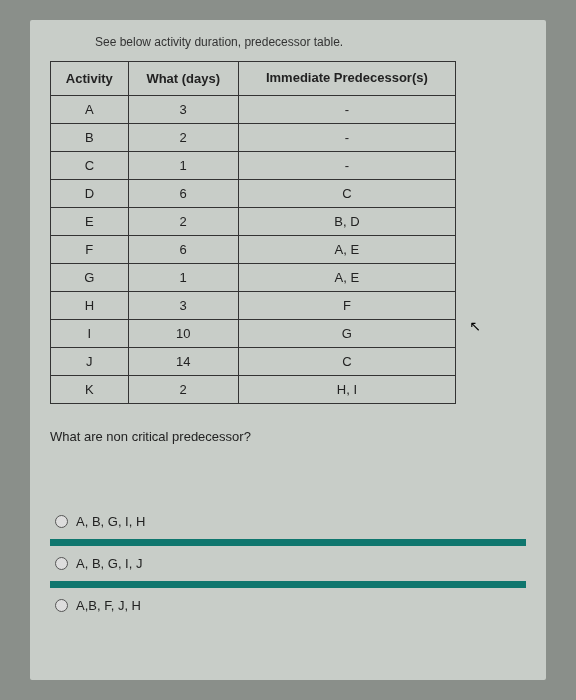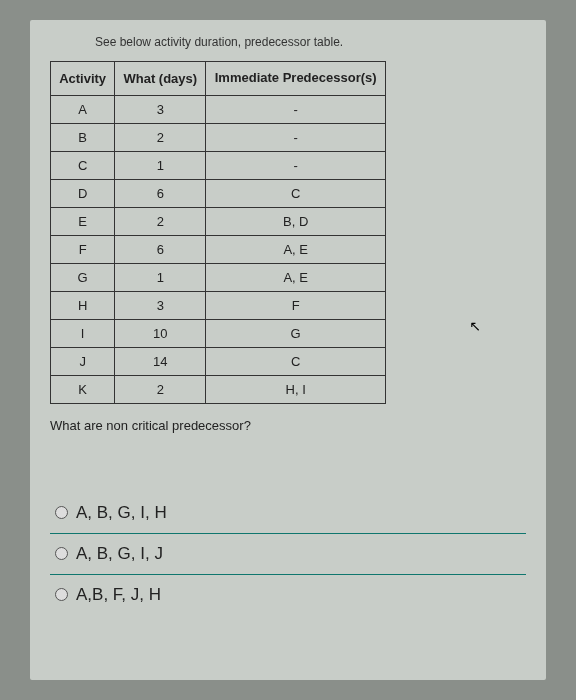--- a/index.html
+++ b/index.html
@@ -23,22 +23,22 @@
       border-radius: 2px;
     }
     .intro {
       font-size: 12px;
       color: #333;
       margin-bottom: 12px;
       margin-left: 45px;
     }
     table {
       border-collapse: collapse;
-      width: 336px;
-      margin-bottom: 14px;
+      width: 406px;
+      margin-bottom: 25px;
     }
     th, td {
       border: 1px solid #333;
       padding: 6px 8px;
       text-align: center;
       font-size: 13px;
       color: #222;
       background: #c8cdc8;
     }
     th {
@@ -52,38 +52,38 @@
       font-size: 13px;
       color: #222;
       margin-bottom: 60px;
     }
     .options {
       display: flex;
       flex-direction: column;
     }
     .option-row {
       padding: 10px 5px;
-      border-top: 1px solid #0f766e;
+      border-top: 7px solid #0f766e;
       display: flex;
       align-items: center;
       gap: 8px;
     }
     .option-row:first-child {
       border-top: none;
     }
     .radio {
       width: 13px;
       height: 13px;
       border: 1px solid #555;
       border-radius: 50%;
       background: #ddd;
       flex-shrink: 0;
     }
     .option-label {
-      font-size: 17px;
+      font-size: 13px;
       color: #222;
     }
     .cursor {
       position: absolute;
       right: 95px;
       top: 318px;
       font-size: 14px;
       color: #000;
       pointer-events: none;
     }

